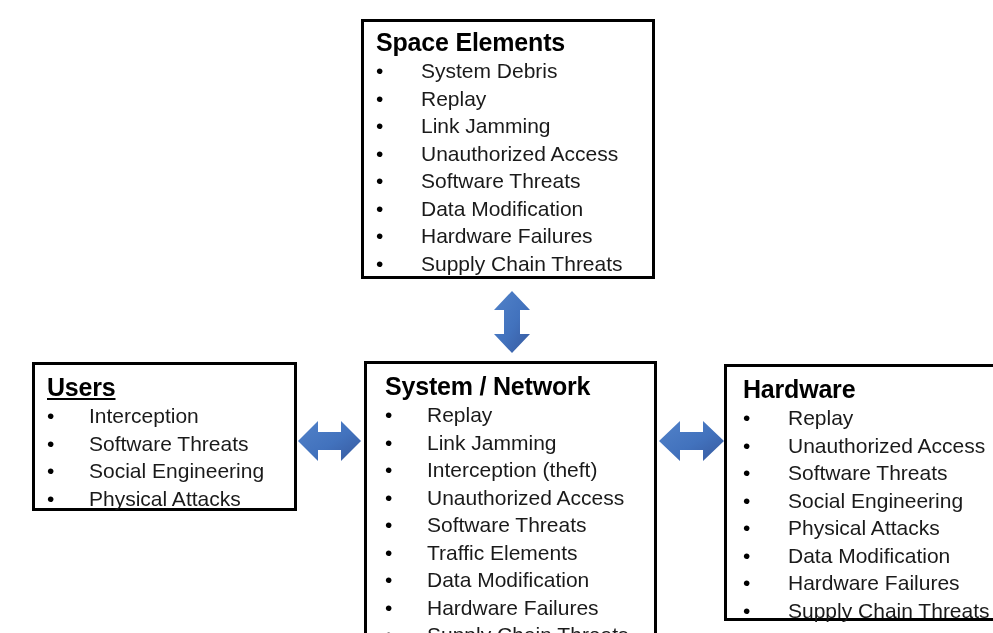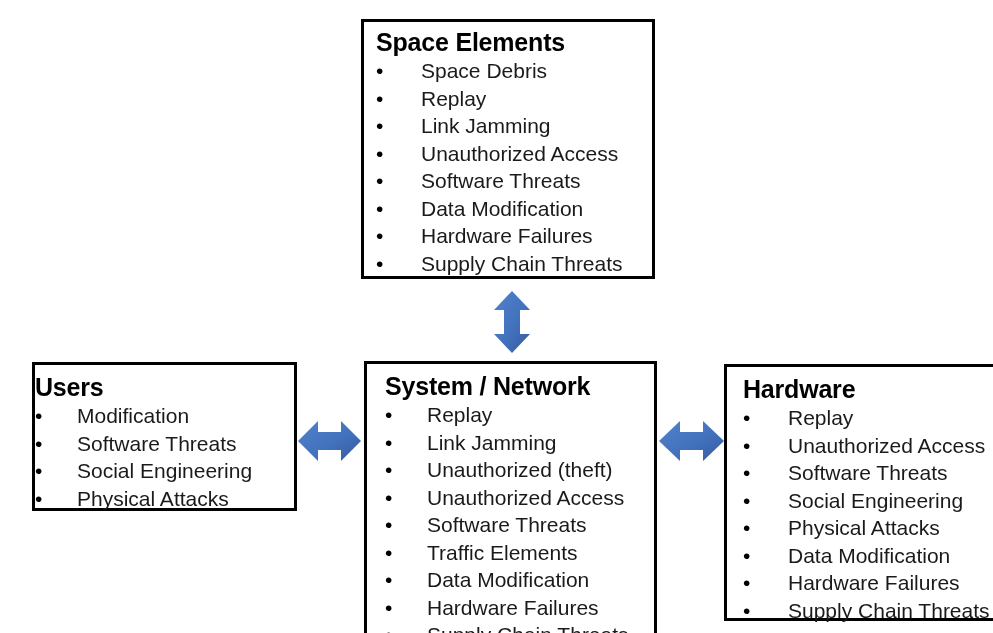--- a/index.html
+++ b/index.html
@@ -71,21 +71,22 @@
     top: 3px;
     width: 294px;
     height: 260px;
     padding: 5px 0 0 12px;
   }
   #box-users {
     left: 8px;
     top: 346px;
     width: 265px;
     height: 149px;
-    padding: 7px 0 0 0;
+    padding: 7px 0 0 12px;
+    text-decoration: underline;
   }
   #box-system-network {
     left: 340px;
     top: 345px;
     width: 293px;
     height: 278px;
     padding: 7px 0 0 18px;
   }
   #box-control {
     left: 700px;
@@ -124,21 +125,21 @@
 </head>
 <body>
 
 <div id="diagram-canvas">
 
   <div class="node-box" id="box-space-elements">
     <div class="node-title">Space Elements</div>
     <ul class="node-list">
       <li class="node-list-item">
         <span class="bullet-icon">•</span>
-        <span class="item-label">Space Debris</span>
+        <span class="item-label">System Debris</span>
       </li>
       <li class="node-list-item">
         <span class="bullet-icon">•</span>
         <span class="item-label">Replay</span>
       </li>
       <li class="node-list-item">
         <span class="bullet-icon">•</span>
         <span class="item-label">Link Jamming</span>
       </li>
       <li class="node-list-item">
@@ -162,21 +163,21 @@
         <span class="item-label">Supply Chain Threats</span>
       </li>
     </ul>
   </div>
 
   <div class="node-box" id="box-users">
     <div class="node-title">Users</div>
     <ul class="node-list">
       <li class="node-list-item">
         <span class="bullet-icon">•</span>
-        <span class="item-label">Modification</span>
+        <span class="item-label">Interception</span>
       </li>
       <li class="node-list-item">
         <span class="bullet-icon">•</span>
         <span class="item-label">Software Threats</span>
       </li>
       <li class="node-list-item">
         <span class="bullet-icon">•</span>
         <span class="item-label">Social Engineering</span>
       </li>
       <li class="node-list-item">
@@ -192,21 +193,21 @@
       <li class="node-list-item">
         <span class="bullet-icon">•</span>
         <span class="item-label">Replay</span>
       </li>
       <li class="node-list-item">
         <span class="bullet-icon">•</span>
         <span class="item-label">Link Jamming</span>
       </li>
       <li class="node-list-item">
         <span class="bullet-icon">•</span>
-        <span class="item-label">Unauthorized (theft)</span>
+        <span class="item-label">Interception (theft)</span>
       </li>
       <li class="node-list-item">
         <span class="bullet-icon">•</span>
         <span class="item-label">Unauthorized Access</span>
       </li>
       <li class="node-list-item">
         <span class="bullet-icon">•</span>
         <span class="item-label">Software Threats</span>
       </li>
       <li class="node-list-item">

